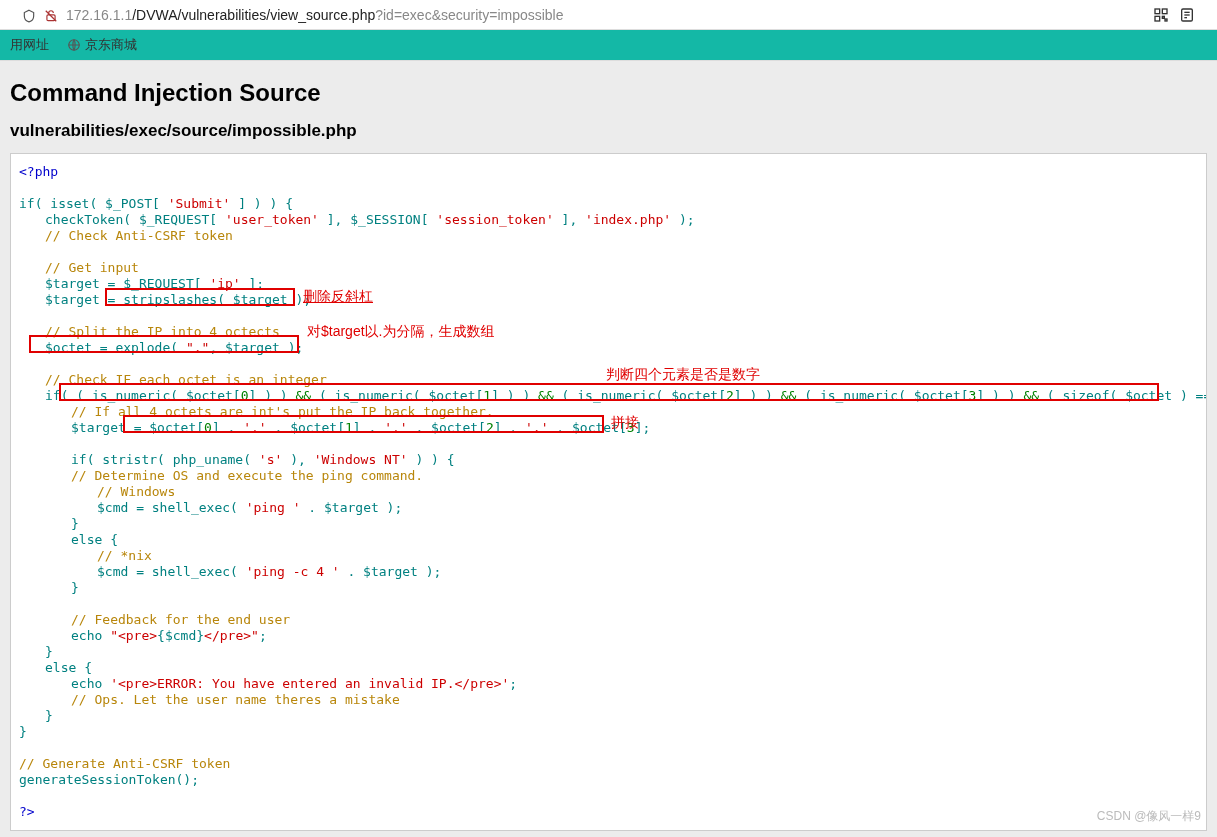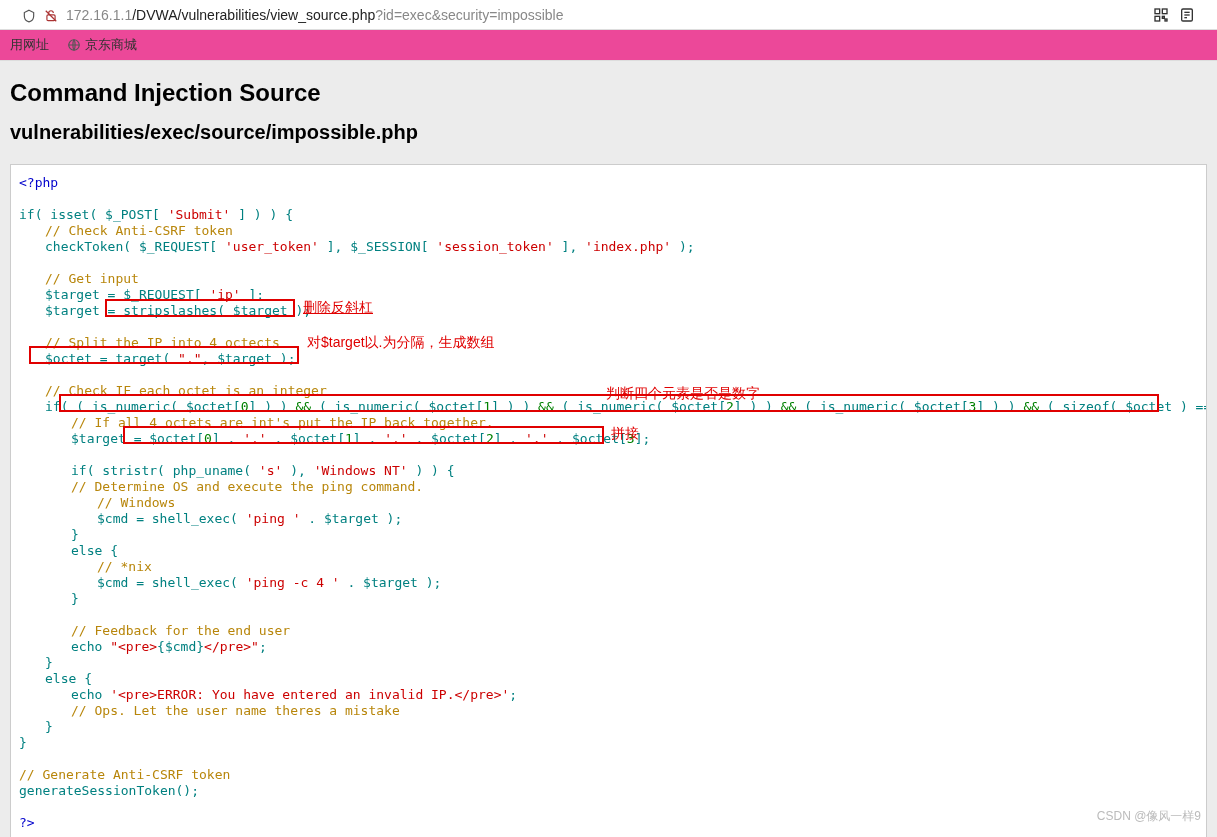--- a/index.html
+++ b/index.html
@@ -3,26 +3,26 @@
 <meta charset="utf-8">
 <style>
 * { margin: 0; padding: 0; box-sizing: border-box; }
 body { font-family: Arial, sans-serif; font-size: 13px; background: #fff; width: 1217px; }
 .browser-bar { display: flex; align-items: flex-end; padding: 6px 22px; background: #fff; border-bottom: 1px solid #ddd; }
 .browser-bar .icon { margin-right: 8px; color: #555; }
 .url { font-size: 14px; color: #333; flex: 1; }
 .url .gray { color: #888; }
 .url .dark { color: #222; }
 .right-icons { display: flex; gap: 10px; color: #444; }
-.bookmark-bar { display: flex; align-items: center; padding: 6px 10px; background: #ec4899; border-bottom: 1px solid #ddd; font-size: 13px; }
+.bookmark-bar { display: flex; align-items: center; padding: 6px 10px; background: #14b8a6; border-bottom: 1px solid #ddd; font-size: 13px; }
 .bookmark-bar .item { display: flex; align-items: center; margin-right: 14px; color: #333; }
 .bookmark-bar .glyph { margin: 0 4px; color: #555; }
 .content { background: #ececec; padding: 18px 10px 10px 10px; }
 .content h1 { font-size: 24px; font-weight: bold; margin-bottom: 14px; }
-.content h2 { font-size: 20px; font-weight: bold; margin-bottom: 20px; }
+.content h2 { font-size: 17px; font-weight: bold; margin-bottom: 12px; }
 .code-wrap { position: relative; background: #fff; border: 1px solid #ccc; padding: 10px 8px; font-family: Consolas, monospace; font-size: 13px; line-height: 16px; white-space: nowrap; overflow: hidden; }
 .line { height: 16px; }
 .i1 { padding-left: 26px; }
 .i2 { padding-left: 52px; }
 .i3 { padding-left: 78px; }
 .c-blue { color: #0000cc; }
 .c-teal { color: #008080; }
 .c-green { color: #008000; }
 .c-red { color: #cc0000; }
 .c-orange { color: #b8860b; }
@@ -87,29 +87,29 @@
 </div>
 
 <div class="content">
   <h1>Command Injection Source</h1>
   <h2>vulnerabilities/exec/source/impossible.php</h2>
 
   <div class="code-wrap">
     <div class="line"><span class="c-blue">&lt;?php</span></div>
     <div class="line"></div>
     <div class="line"><span class="c-teal">if( isset( $_POST[ </span><span class="c-red">'Submit'</span><span class="c-teal"> ] ) ) {</span></div>
+    <div class="line i1"><span class="c-teal">checkToken( $_REQUEST[ </span><span class="c-red">'user_token'</span><span class="c-teal"> ], $_SESSION[ </span><span class="c-red">'session_token'</span><span class="c-teal"> ], </span><span class="c-red">'index.php'</span><span class="c-teal"> );</span></div>
     <div class="line i1"><span class="c-orange">// Check Anti-CSRF token</span></div>
-    <div class="line i1"><span class="c-teal">checkToken( $_REQUEST[ </span><span class="c-red">'user_token'</span><span class="c-teal"> ], $_SESSION[ </span><span class="c-red">'session_token'</span><span class="c-teal"> ], </span><span class="c-red">'index.php'</span><span class="c-teal"> );</span></div>
     <div class="line"></div>
     <div class="line i1"><span class="c-orange">// Get input</span></div>
     <div class="line i1"><span class="c-teal">$target = $_REQUEST[ </span><span class="c-red">'ip'</span><span class="c-teal"> ];</span></div>
     <div class="line i1"><span class="c-teal">$target = </span><span class="c-teal">stripslashes( $target );</span></div>
     <div class="line"></div>
     <div class="line i1"><span class="c-orange">// Split the IP into 4 octects</span></div>
-    <div class="line i1"><span class="c-teal">$octet = target( </span><span class="c-red">"."</span><span class="c-teal">, $target );</span></div>
+    <div class="line i1"><span class="c-teal">$octet = explode( </span><span class="c-red">"."</span><span class="c-teal">, $target );</span></div>
     <div class="line"></div>
     <div class="line i1"><span class="c-orange">// Check IF each octet is an integer</span></div>
     <div class="line i1"><span class="c-teal">if( ( is_numeric( $octet[</span><span class="c-green">0</span><span class="c-teal">] ) ) </span><span class="c-green">&amp;&amp;</span><span class="c-teal"> ( is_numeric( $octet[</span><span class="c-green">1</span><span class="c-teal">] ) ) </span><span class="c-green">&amp;&amp;</span><span class="c-teal"> ( is_numeric( $octet[</span><span class="c-green">2</span><span class="c-teal">] ) ) </span><span class="c-green">&amp;&amp;</span><span class="c-teal"> ( is_numeric( $octet[</span><span class="c-green">3</span><span class="c-teal">] ) ) </span><span class="c-green">&amp;&amp;</span><span class="c-teal"> ( sizeof( $octet ) == </span></div>
     <div class="line i2"><span class="c-orange">// If all 4 octets are int's put the IP back together.</span></div>
     <div class="line i2"><span class="c-teal">$target </span><span class="c-teal">= $octet[</span><span class="c-green">0</span><span class="c-teal">] . </span><span class="c-red">'.'</span><span class="c-teal"> . $octet[</span><span class="c-green">1</span><span class="c-teal">] . </span><span class="c-red">'.'</span><span class="c-teal"> . $octet[</span><span class="c-green">2</span><span class="c-teal">] . </span><span class="c-red">'.'</span><span class="c-teal"> . $octet[</span><span class="c-green">3</span><span class="c-teal">];</span></div>
     <div class="line"></div>
     <div class="line i2"><span class="c-teal">if( stristr( php_uname( </span><span class="c-red">'s'</span><span class="c-teal"> ), </span><span class="c-red">'Windows NT'</span><span class="c-teal"> ) ) {</span></div>
     <div class="line i2"><span class="c-orange">// Determine OS and execute the ping command.</span></div>
     <div class="line i3"><span class="c-orange">// Windows</span></div>
     <div class="line i3"><span class="c-teal">$cmd = shell_exec( </span><span class="c-red">'ping  '</span><span class="c-teal"> . $target );</span></div>
@@ -132,21 +132,21 @@
     <div class="line"><span class="c-teal">generateSessionToken();</span></div>
     <div class="line"></div>
     <div class="line"><span class="c-blue">?&gt;</span></div>
 
     <div class="redbox" style="left:94px; top:134px; width:190px; height:18px;"></div>
     <span class="redtext" style="left:292px; top:134px;text-decoration:underline;">删除反斜杠</span>
 
     <div class="redbox" style="left:18px; top:181px; width:270px; height:18px;"></div>
     <span class="redtext" style="left:296px; top:169px;">对$target以.为分隔，生成数组</span>
 
-    <span class="redtext" style="left:595px; top:220px;">判断四个元素是否是数字</span>
+    <span class="redtext" style="left:595px; top:212px;">判断四个元素是否是数字</span>
     <div class="redbox" style="left:48px; top:229px; width:1100px; height:18px;"></div>
 
     <div class="redbox" style="left:112px; top:261px; width:481px; height:18px;"></div>
     <span class="redtext" style="left:600px; top:260px;">拼接</span>
   </div>
 </div>
 
 <div class="watermark">CSDN @像风一样9</div>
 
 </body></html>

